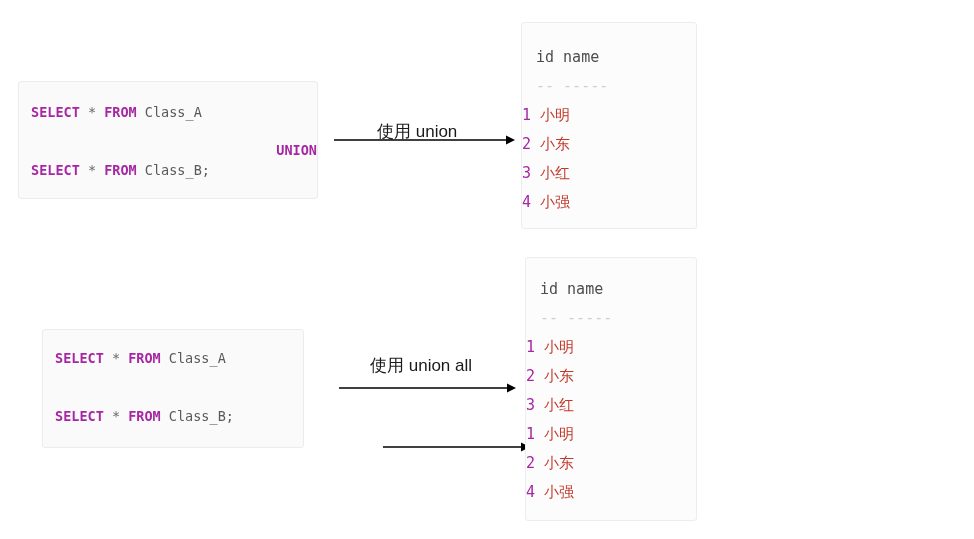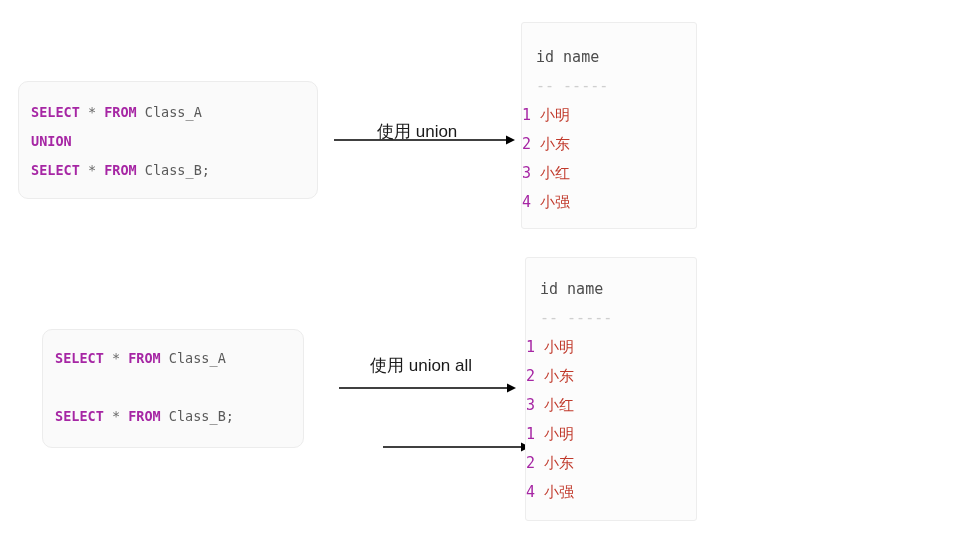--- a/index.html
+++ b/index.html
@@ -19,21 +19,21 @@
   .canvas {
     position: absolute;
     inset: 0;
   }
 
   
   .code-block {
     position: absolute;
     background: #fafafa;
     border: 1px solid #ececec;
-    border-radius: 10px;
+    border-radius: 3px;
     box-sizing: border-box;
     font-family: "DejaVu Sans Mono", "Liberation Mono", monospace;
     font-size: 13.5px;
     line-height: 1;
     color: #555555;
   }
   .code-line {
     white-space: pre;
     position: absolute;
     left: 0;
@@ -50,21 +50,21 @@
     color: #5a5a5a;
   }
 
   #code-union {
     left: 18px;
     top: 81px;
     width: 300px;
     height: 118px;
   }
   #code-union .code-line.l1 { top: 24px; left: 12px; }
-  #code-union .code-line.l2 { top: 53px; left: 12px; }
+  #code-union .code-line.l2 { top: 62px; left: 12px; text-align: right; }
   #code-union .code-line.l3 { top: 82px; left: 12px; }
 
   #code-union-all {
     left: 42px;
     top: 329px;
     width: 262px;
     height: 119px;
   }
   #code-union-all .code-line.l1 { top: 22px; left: 12px; }
   #code-union-all .code-line.l2 { top: 51px; left: 12px; }

